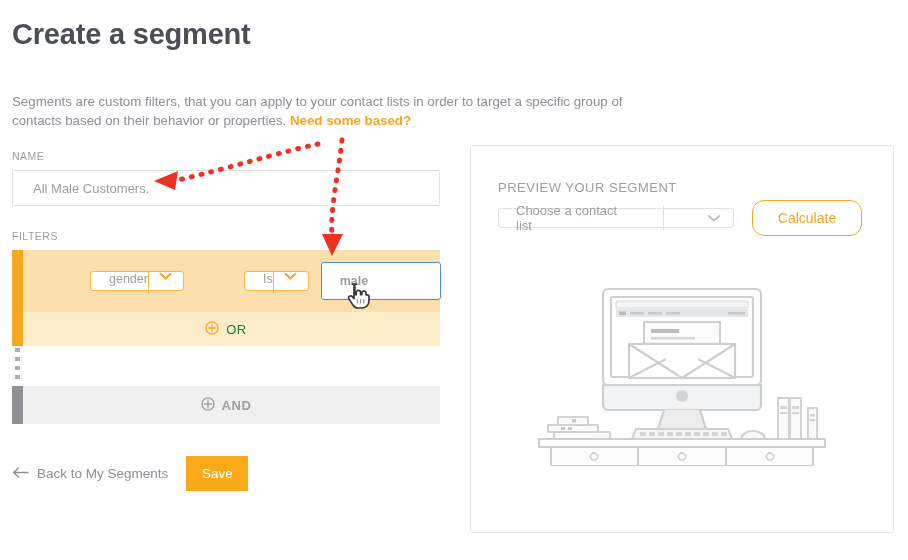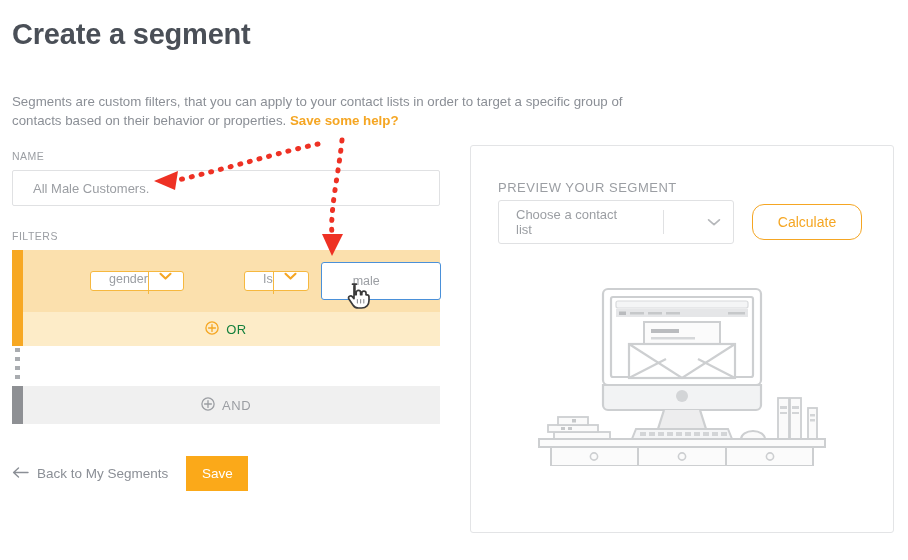--- a/index.html
+++ b/index.html
@@ -137,41 +137,42 @@
   .value-input {
     box-sizing: border-box;
     width: 120px;
     height: 38px;
     border: 1px solid #4a90d9;
     border-radius: 3px;
     background: #fff;
     font-family: "Liberation Sans", sans-serif;
     font-size: 12.5px;
     color: #9b9ea3;
-    padding: 0 31px;
+    padding: 0 18px;
     outline: none;
+    font-weight: bold;
   }
 
   .or-bar {
     height: 34px;
     display: flex;
     align-items: center;
     justify-content: center;
     background: #fdecc8;
   }
   .plus-label {
     display: flex;
     align-items: center;
     gap: 7px;
     font-size: 13px;
     letter-spacing: 0.6px;
     cursor: pointer;
   }
   .plus-label.orange { color: #15803d; }
-  .plus-label.gray   { color: #9b9ea3; }
+  .plus-label.gray   { color: #9b9ea3; font-weight: bold; }
 
   
   .connector {
     position: relative;
     height: 40px;
     width: 428px;
   }
   .connector .dots {
     position: absolute;
     left: 3px;
@@ -256,21 +257,21 @@
     position: absolute;
     left: 27px;
     top: 54px;
     display: flex;
     align-items: center;
     gap: 18px;
   }
   .contact-select {
     box-sizing: border-box;
     width: 236px;
-    height: 44px;
+    height: 20px;
     border: 1px solid #e0e1e3;
     border-radius: 3px;
     background: #fff;
     display: flex;
     align-items: center;
     gap: 31px;
   }
   .contact-select .sel-text {
     flex: 1;
     padding-left: 17px;
@@ -325,21 +326,21 @@
     top: 282px;
     pointer-events: none;
   }
 </style>
 </head>
 <body>
 
 <div class="page-title">Create a segment</div>
 
 <div class="intro">
-  <span>Segments are custom filters, that you can apply to your contact lists in order to target a specific group of contacts based on their behavior or properties. </span><a href="#">Save some help?</a>
+  <span>Segments are custom filters, that you can apply to your contact lists in order to target a specific group of contacts based on their behavior or properties. </span><a href="#">Need some based?</a>
 </div>
 
 <div class="left-col">
 
   <div class="field-label">NAME</div>
   <input class="name-input" type="text" value="All Male Customers." style="">
 
   <div class="field-label filters-label">FILTERS</div>
 
   

